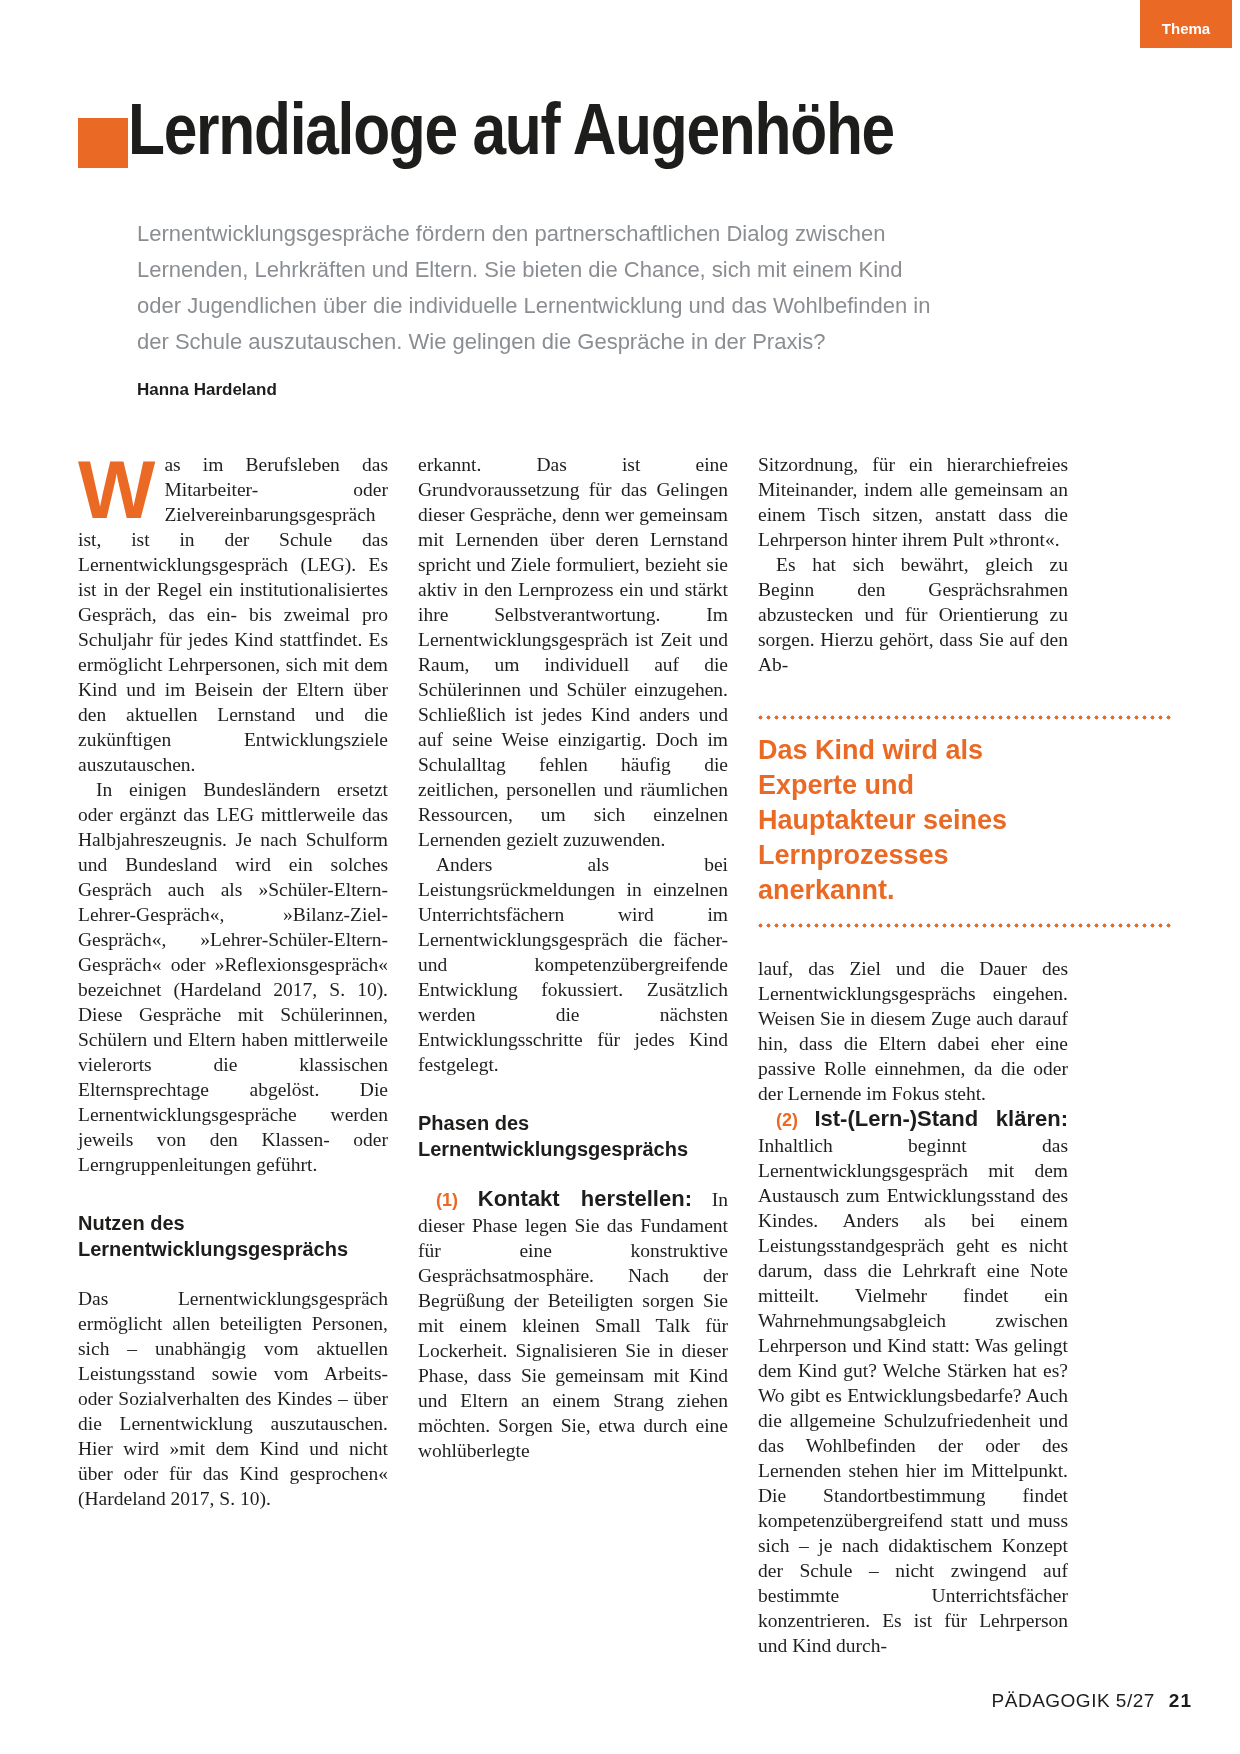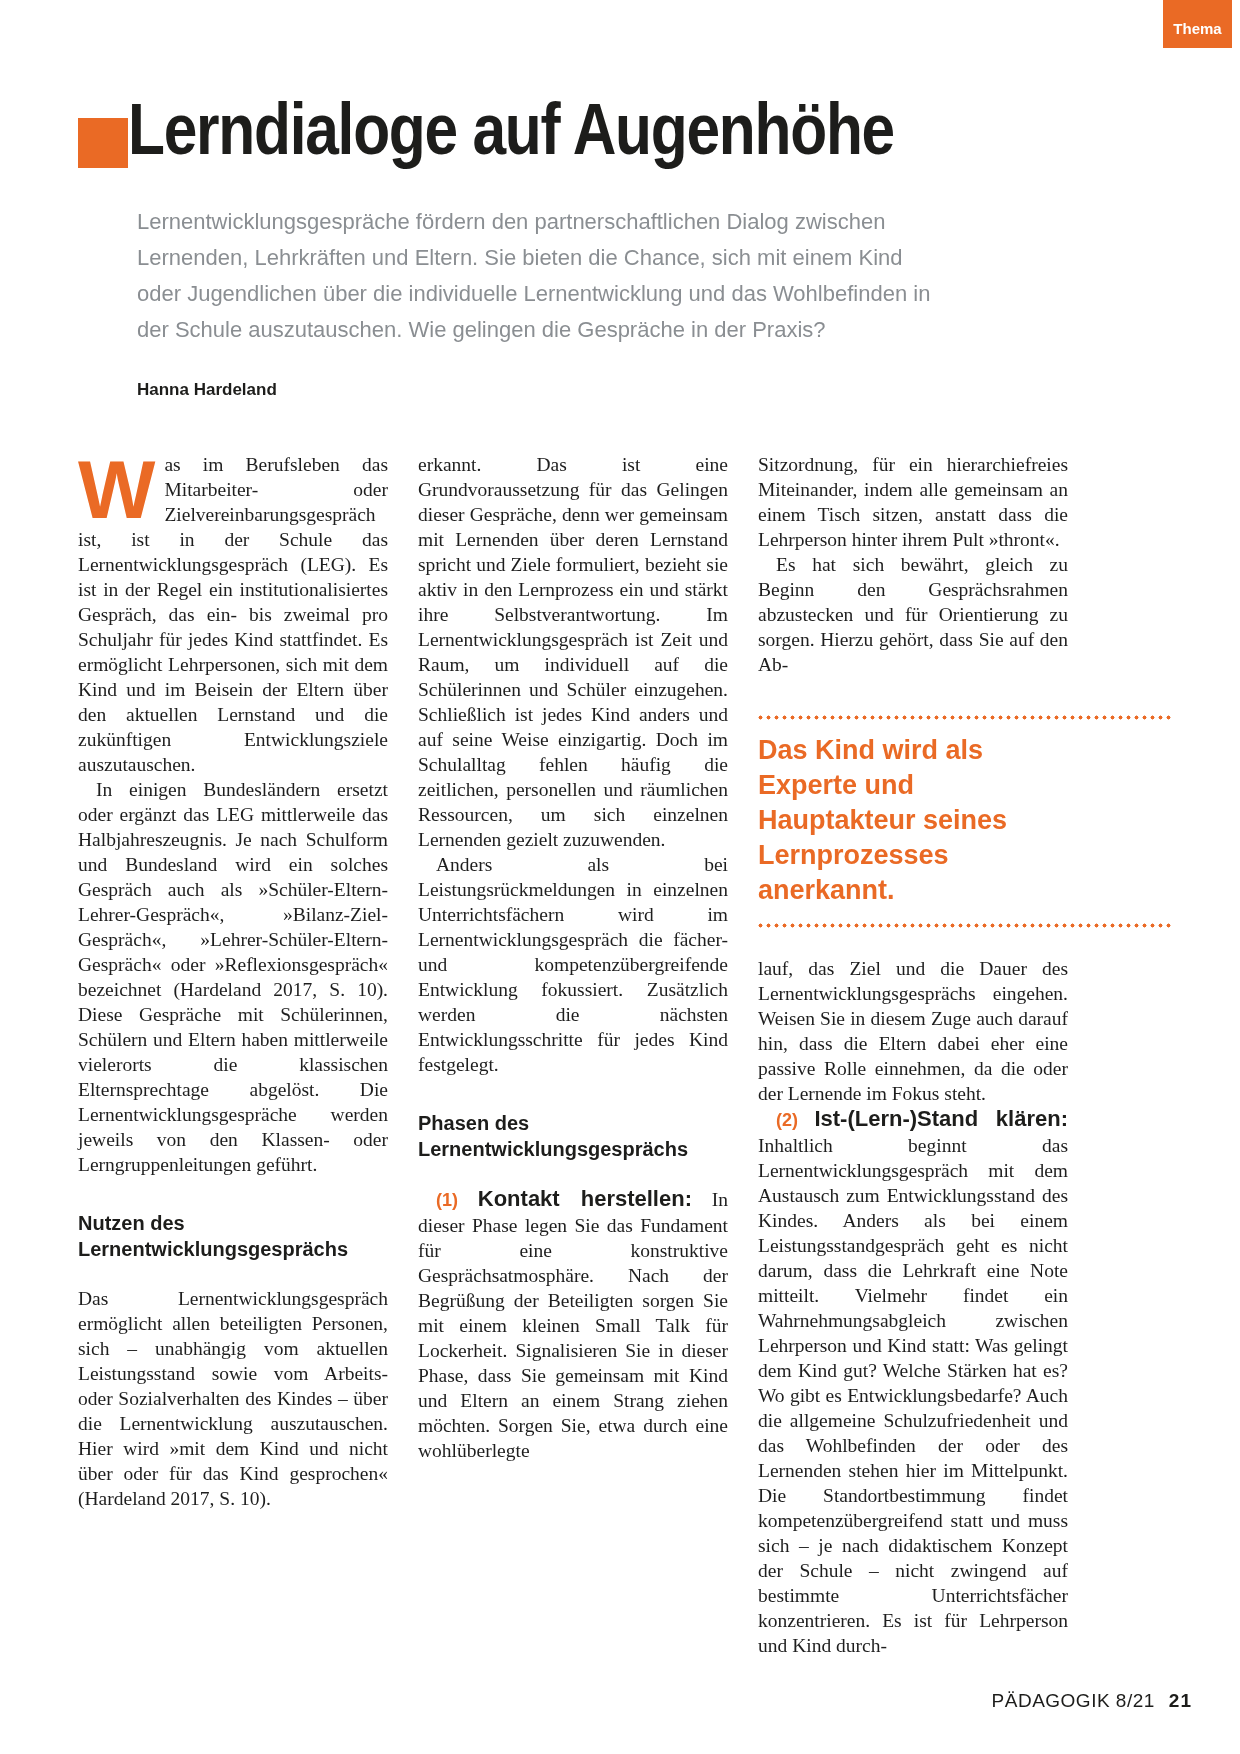--- a/index.html
+++ b/index.html
@@ -12,21 +12,21 @@
   body{
     width:1240px;height:1754px;
     background:#ffffff;
     font-family:"Liberation Serif", serif;
     color:var(--body_text);
     position:relative;
     overflow:hidden;
   }
   .thema-tag{
     position:absolute;top:0;right:8px;
-    width:69px;height:48px;
+    width:92px;height:48px;
     background:var(--accent);
     color:#fff;
     font-family:"Liberation Sans", sans-serif;
     font-weight:bold;font-size:15px;
     display:flex;align-items:center;justify-content:center;
     padding-top:8px;
   }
   .title-row{
     position:absolute;top:90px;left:78px;
     display:flex;align-items:flex-end;
@@ -44,21 +44,21 @@
     letter-spacing:-1.5px;
     color:#1D1D1B;
     white-space:nowrap;
     display:inline-block;
     transform:scaleX(0.84);
     transform-origin:left center;
     margin-left:14px;
     line-height:78px;
   }
   .intro{
-    position:absolute;top:182px;left:137px;
+    position:absolute;top:194px;left:137px;
     width:795px;
     font-family:"Liberation Sans", sans-serif;
     font-size:22px;
     line-height:36px;
     color:var(--intro_text);
   }
   .author{
     position:absolute;top:380px;left:137px;
     font-family:"Liberation Sans", sans-serif;
     font-weight:bold;font-size:17px;
@@ -182,15 +182,15 @@
       <div class="pullquote-text">Das Kind wird als Experte und Hauptakteur seines Lernprozesses anerkannt.</div>
       <div class="dotted-rule"></div>
     </div>
     <p class="body-p">lauf, das Ziel und die Dauer des Lernentwicklungsgesprächs eingehen. Weisen Sie in diesem Zuge auch darauf hin, dass die Eltern dabei eher eine passive Rolle einnehmen, da die oder der Lernende im Fokus steht.</p>
     <p class="body-p indent"><span class="phase-num">(2)</span> <span class="phase-label">Ist-(Lern-)Stand klären:</span> <span>Inhaltlich beginnt das Lernentwicklungsgespräch mit dem Austausch zum Entwicklungsstand des Kindes. Anders als bei einem Leistungsstandgespräch geht es nicht darum, dass die Lehrkraft eine Note mitteilt. Vielmehr findet ein Wahrnehmungsabgleich zwischen Lehrperson und Kind statt: Was gelingt dem Kind gut? Welche Stärken hat es? Wo gibt es Entwicklungsbedarfe? Auch die allgemeine Schulzufriedenheit und das Wohlbefinden der oder des Lernenden stehen hier im Mittelpunkt. Die Standortbestimmung findet kompetenzübergreifend statt und muss sich – je nach didaktischem Konzept der Schule – nicht zwingend auf bestimmte Unterrichtsfächer konzentrieren. Es ist für Lehrperson und Kind durch-</span></p>
   </div>
 
 </div>
 
 <div class="footer">
-  <span>PÄDAGOGIK 8/21</span>
+  <span>PÄDAGOGIK 5/27</span>
   <span class="pagenum">21</span>
 </div>
 
 </body></html>

